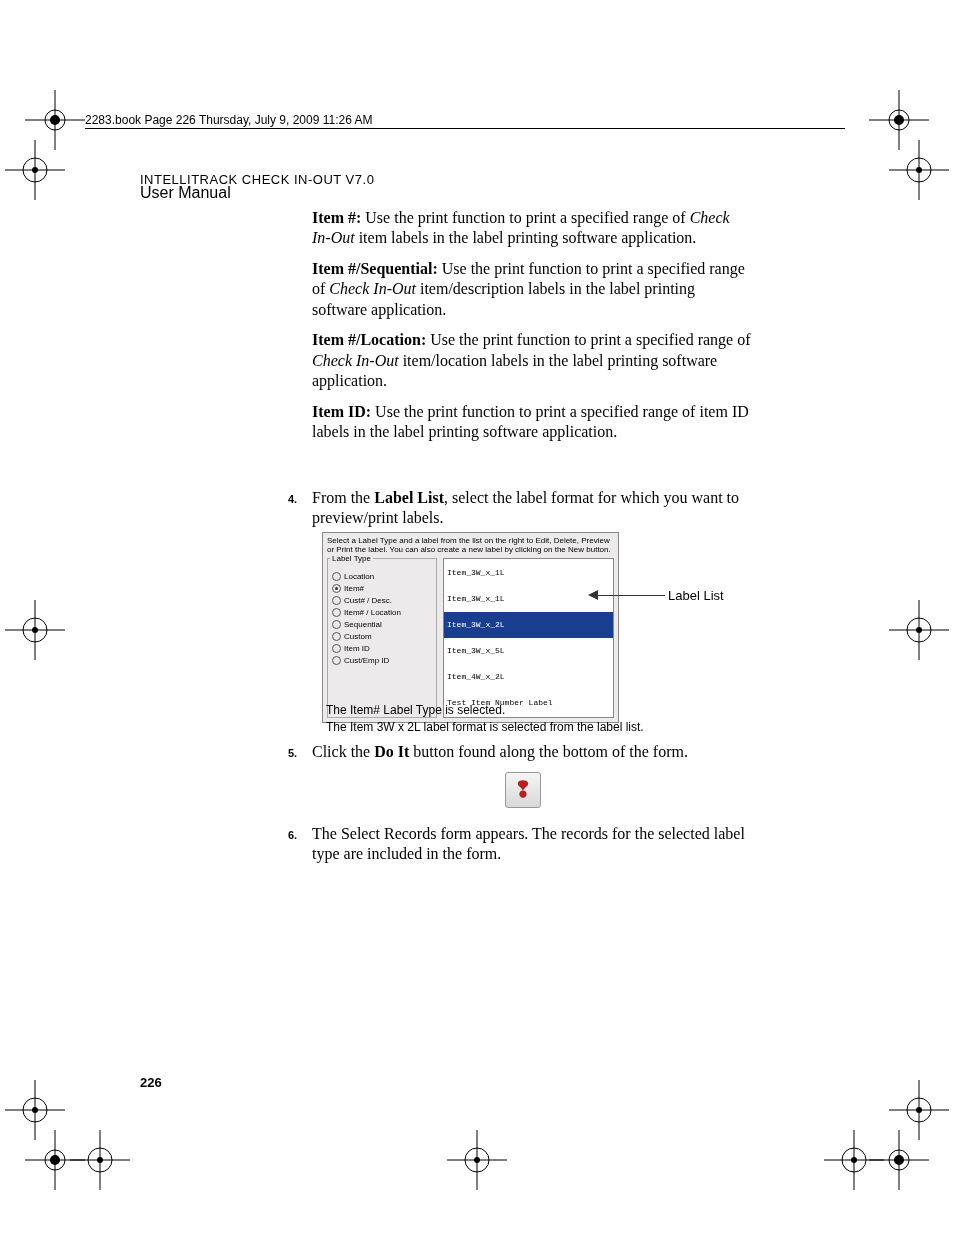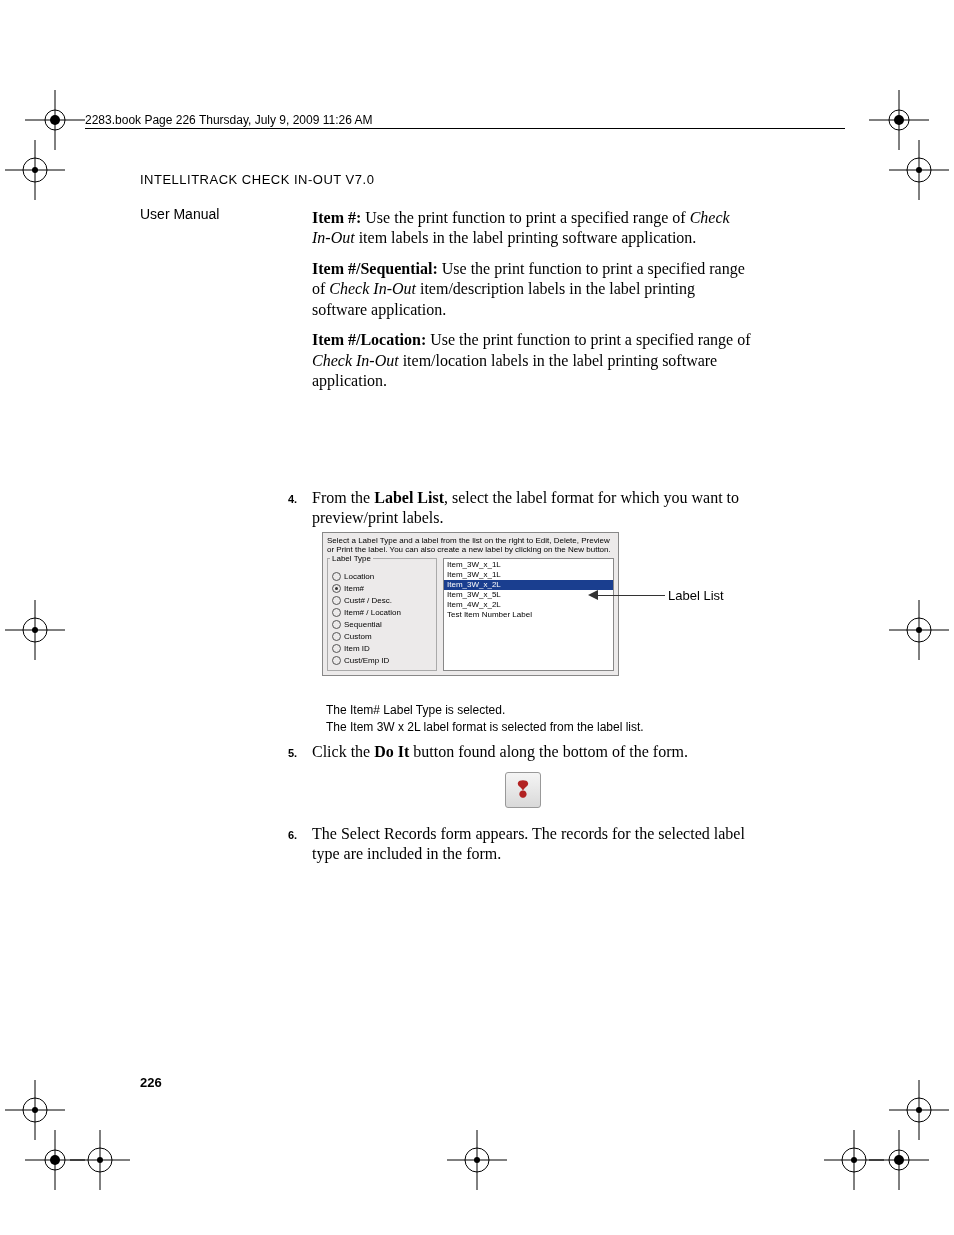--- a/index.html
+++ b/index.html
@@ -42,24 +42,24 @@
     position: absolute;
     top: 172px;
     left: 140px;
     font-family: Arial, Helvetica, sans-serif;
     font-size: 13px;
     letter-spacing: 0.5px;
   }
   .doc-title .caps { font-variant: small-caps; }
   .doc-subtitle {
     position: absolute;
-    top: 206px;
+    top: 184px;
     left: 140px;
     font-family: Arial, Helvetica, sans-serif;
-    font-size: 14px;
+    font-size: 16px;
   }
   .body-col {
     position: absolute;
     left: 312px;
     width: 440px;
     top: 208px;
     font-size: 16px;
     line-height: 1.28;
   }
   .body-col p { margin: 0 0 10px 0; }
@@ -133,22 +133,23 @@
   .fig-list {
     flex: 1;
     margin-left: 6px;
     background: #fff;
     border: 1px solid #888;
     font-size: 8px;
     padding: 1px 0;
     min-height: 108px;
   }
   .fig-list-item {
-    padding: 0 3px;
+    padding: 8px 3px;
     line-height: 1.25;
+    font-family: Liberation Mono, monospace;
   }
   .fig-list-item.sel {
     background: #1a3e8f;
     color: #fff;
   }
   .callout-line {
     position: absolute;
     top: 595px;
     left: 595px;
     width: 70px;
@@ -328,20 +329,23 @@
 
   <div class="body-col">
     <p>
       <span class="lead">Item #:</span><span> Use the print function to print a specified range of </span><span class="italic">Check In-Out</span><span> item labels in the label printing software application.</span>
     </p>
     <p>
       <span class="lead">Item #/Sequential:</span><span> Use the print function to print a specified range of </span><span class="italic">Check In-Out</span><span> item/description labels in the label printing software application.</span>
     </p>
     <p>
       <span class="lead">Item #/Location:</span><span> Use the print function to print a specified range of </span><span class="italic">Check In-Out</span><span> item/location labels in the label printing software application.</span>
+    </p>
+    <p>
+      <span class="lead">Item ID:</span><span> Use the print function to print a specified range of item ID labels in the label printing software application.</span>
     </p>
   </div>
 
   <div class="numbered" style="top:488px">
     <span class="num">4.</span>
     <span class="txt">
       <span>From the </span><span class="bold">Label List</span><span>, select the label format for which you want to preview/print labels.</span>
     </span>
   </div>
 

